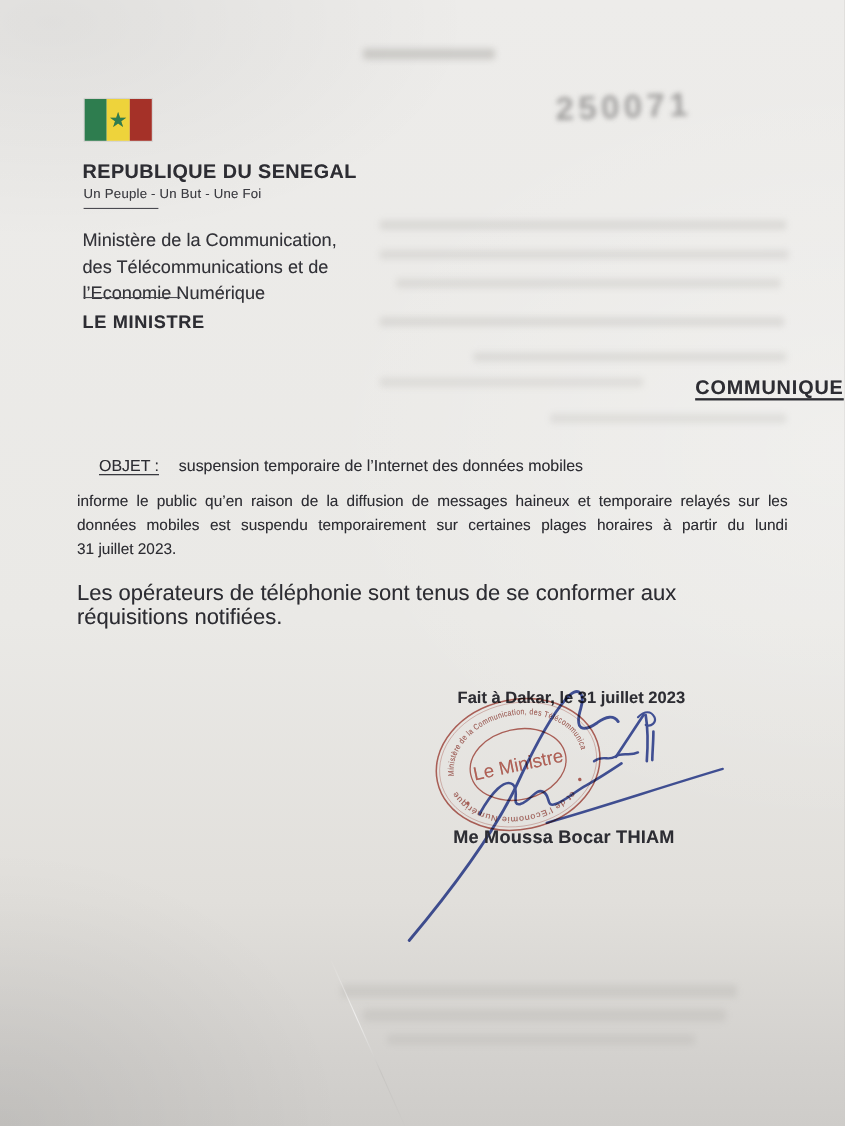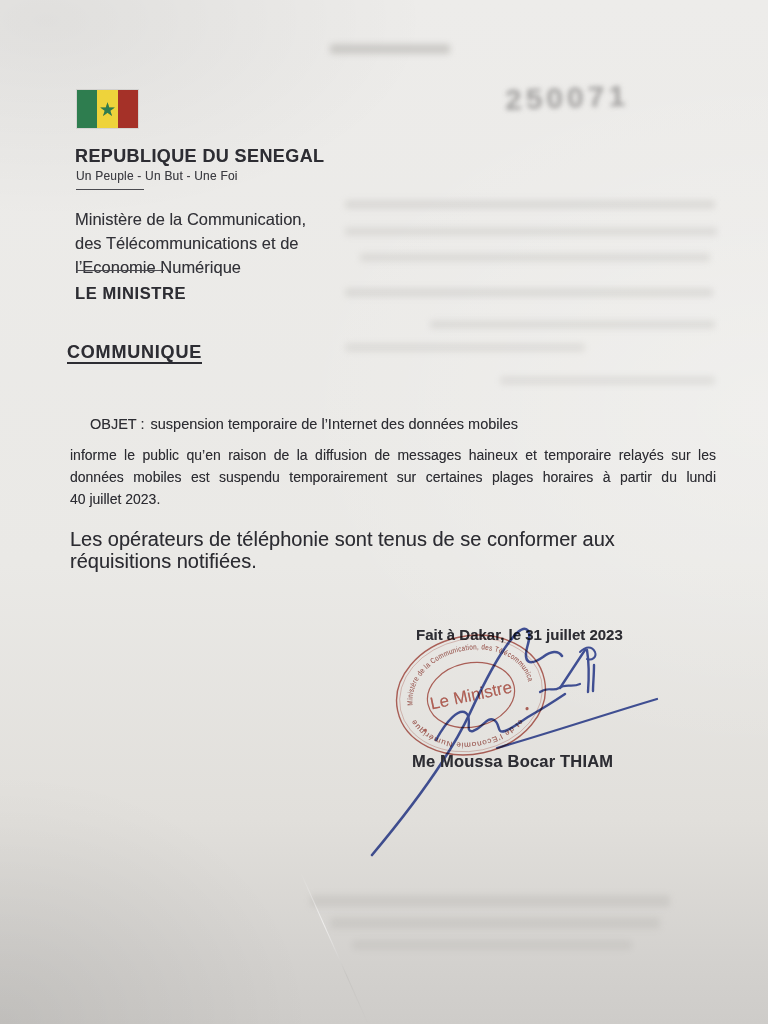--- a/index.html
+++ b/index.html
@@ -22,24 +22,24 @@
   .flag .star{position:absolute;left:20px;top:3px;width:21px;height:32px;display:flex;align-items:center;justify-content:center;font-size:19px;line-height:1;}
   
   .republic{left:75px;top:146px;font-size:18px;font-weight:bold;letter-spacing:0.4px;}
   .motto{left:76px;top:169px;font-size:12px;color:#3c3c42;letter-spacing:0.2px;text-align:right;}
   .rule{height:0;border-top:1.4px solid #4a4a50;}
   .rule1{left:76px;top:189px;width:68px;}
   .rule2{left:76px;top:270px;width:88px;}
   .ministry{left:75px;top:194px;font-size:16.5px;line-height:24px;color:#323238;margin-top:13px;}
   .role{left:75px;top:284px;font-size:16.5px;font-weight:bold;letter-spacing:0.6px;}
   
-  .title{left:67px;top:342px;width:700px;text-align:left;font-size:18px;font-weight:600;letter-spacing:0.8px;text-decoration:underline;text-underline-offset:4px;text-decoration-thickness:1.5px;}
+  .title{left:67px;top:342px;width:700px;text-align:right;font-size:18px;font-weight:600;letter-spacing:0.8px;text-decoration:underline;text-underline-offset:4px;text-decoration-thickness:1.5px;}
   
   .subject{left:90px;top:416px;font-size:14.5px;}
-  .subject .lbl{text-underline-offset:3px;margin-right:6px;}
+  .subject .lbl{text-decoration:underline;text-underline-offset:3px;margin-right:18px;}
   
   .para1{left:70px;top:444px;width:646px;font-size:14px;color:#2c2c32;}
   .pline{height:22px;line-height:22px;text-align:justify;text-align-last:justify;}
   .pline.last{text-align-last:auto;}
   .para2{left:70px;top:528px;width:646px;font-size:20px;line-height:22px;color:#2c2c32;}
   
   .dateline{left:416px;top:626px;font-size:15px;font-weight:600;}
   .signatory{left:412px;top:752px;font-size:16.5px;font-weight:600;letter-spacing:0.2px;}
   .stamp-svg{left:383px;top:616px;mix-blend-mode:multiply;filter:blur(0.4px);opacity:0.88;}
   .sig-svg{left:350px;top:598px;mix-blend-mode:multiply;}
@@ -88,21 +88,21 @@
 
   <div class="abs title">COMMUNIQUE</div>
 
   <div class="abs subject">
     <span class="lbl">OBJET :</span><span>suspension temporaire de l’Internet des données mobiles</span>
   </div>
 
   <div class="abs para1">
     <div class="pline">informe le public qu’en raison de la diffusion de messages haineux et temporaire relayés sur les</div>
     <div class="pline">données mobiles est suspendu temporairement sur certaines plages horaires à partir du lundi</div>
-    <div class="pline last">40 juillet 2023.</div>
+    <div class="pline last">31 juillet 2023.</div>
   </div>
   <div class="abs para2">Les opérateurs de téléphonie sont tenus de se conformer aux réquisitions notifiées.</div>
 
   <div class="abs dateline">Fait à Dakar, le 31 juillet 2023</div>
 
   <svg class="abs stamp-svg" width="190" height="165" viewBox="0 0 190 165">
     <g transform="rotate(-12 88 79)" fill="none" stroke="#b2544b">
       <ellipse cx="88" cy="79" rx="75" ry="59" stroke-width="1.4"></ellipse>
       <ellipse cx="88" cy="79" rx="72" ry="56" stroke-width="0.7" opacity="0.5"></ellipse>
       <ellipse cx="88" cy="79" rx="44" ry="32" stroke-width="1.2"></ellipse>

